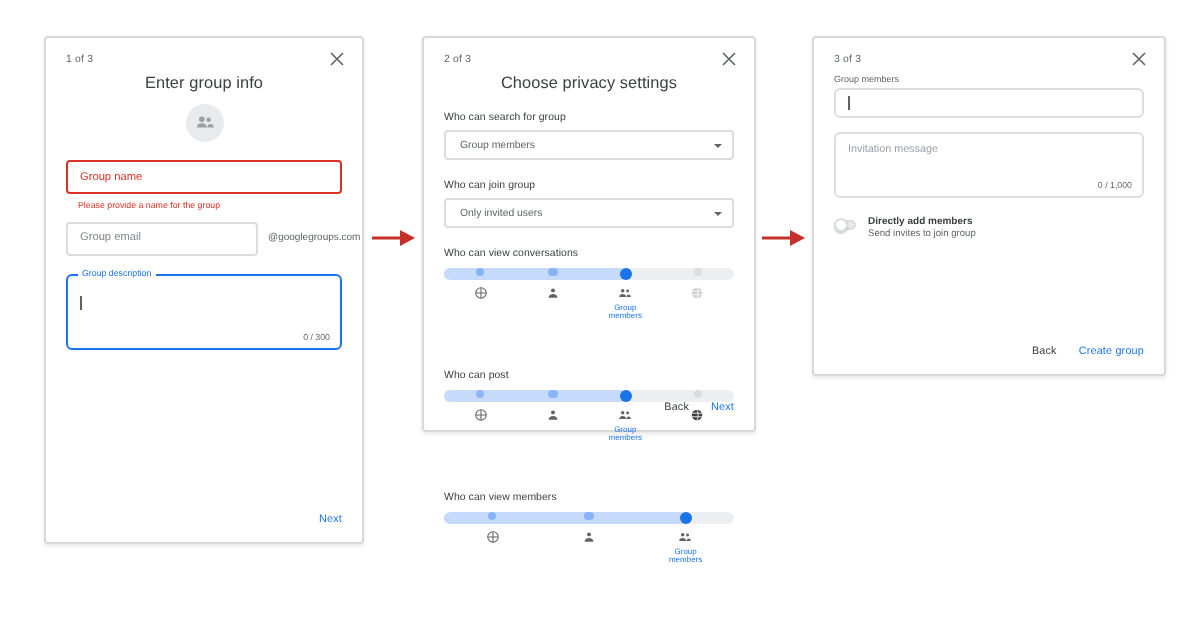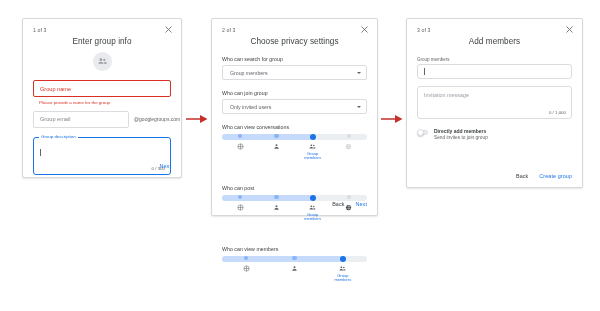--- a/index.html
+++ b/index.html
@@ -11,21 +11,21 @@
   }
   .stage { position: relative; width: 600px; height: 311px; background:#fff; }
 
   .panel {
     position: absolute;
     background: #ffffff;
     border: 1px solid #d8d8d8;
     border-radius: 2px;
     box-shadow: 0 1px 2px rgba(0,0,0,.10);
   }
-  #panel-1 { left: 22px;  top: 18px; width: 160px; height: 160px; }
+  #panel-1 { left: 22px;  top: 18px; width: 160px; height: 254px; }
   #panel-2 { left: 211px; top: 18px; width: 167px; height: 198px; }
   #panel-3 { left: 406px; top: 18px; width: 177px; height: 170px; }
 
   .panel-inner { position: relative; width: 100%; height: 100%; padding: 7px 10px 8px 10px; }
 
   .step-counter {
     font-size: 5.2px; color: #5f6368; letter-spacing: .1px;
     position: absolute; left: 10px; top: 8px;
   }
   .close-icon {
@@ -407,21 +407,20 @@
   </div>
 
   <div class="panel" id="panel-3">
     <div class="panel-inner">
       <div class="step-counter">3 of 3</div>
       <div class="close-icon">
         <svg viewBox="0 0 24 24" fill="none" stroke="#5f6368" stroke-width="2.2">
           <path d="M4 4 L20 20 M20 4 L4 20"></path>
         </svg>
       </div>
-      <div class="panel-title">Add members</div>
 
       <div class="small-label">Group members</div>
       <div class="p3-input">
         <span class="caret"></span>
       </div>
 
       <div class="p3-textarea">
         <span>Invitation message</span>
         <div class="char-counter">0 / 1,000</div>
       </div>

